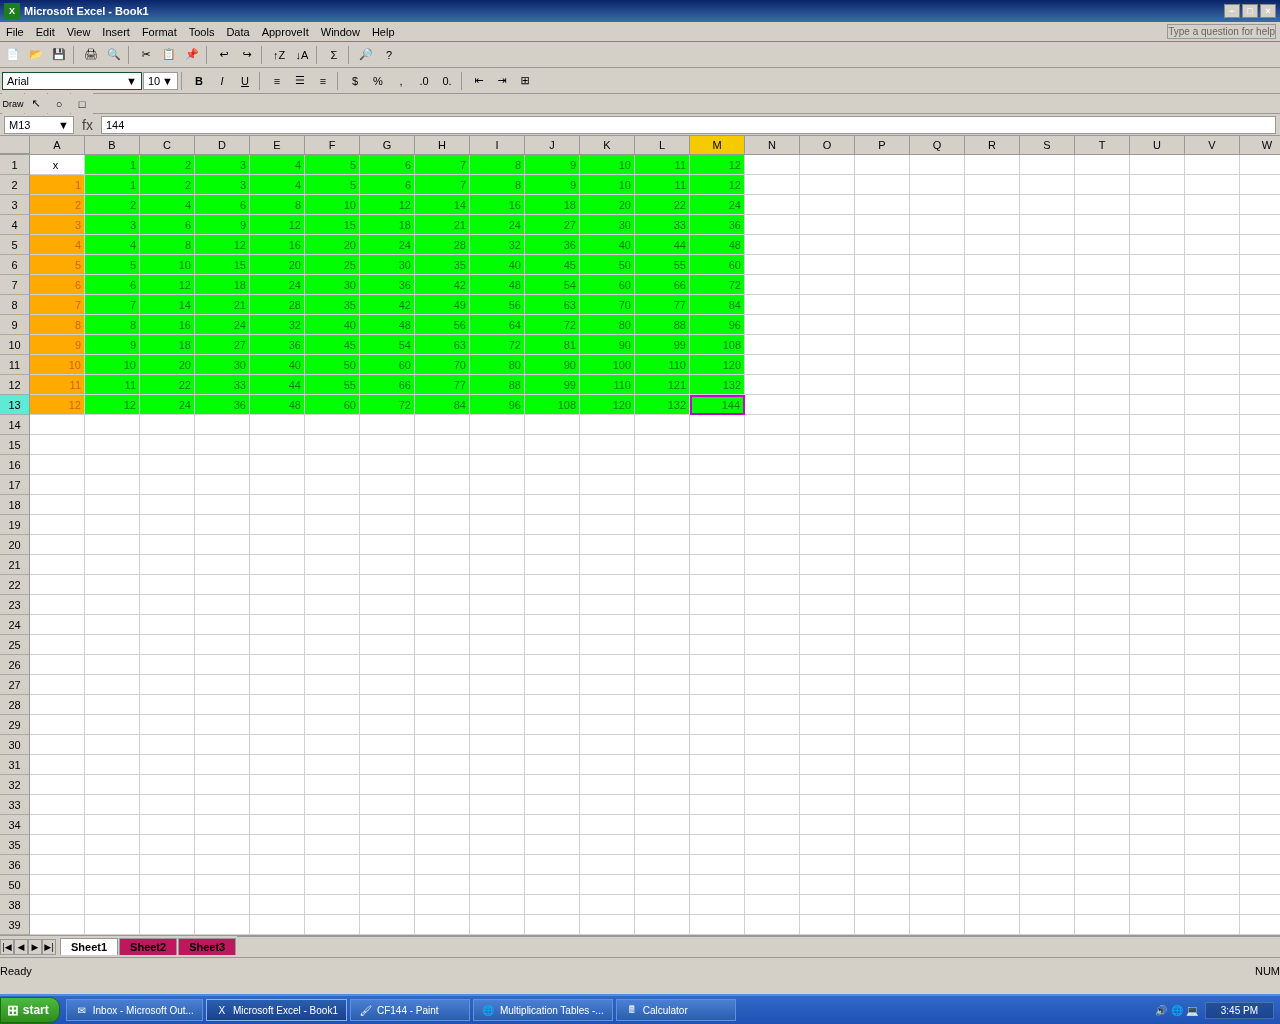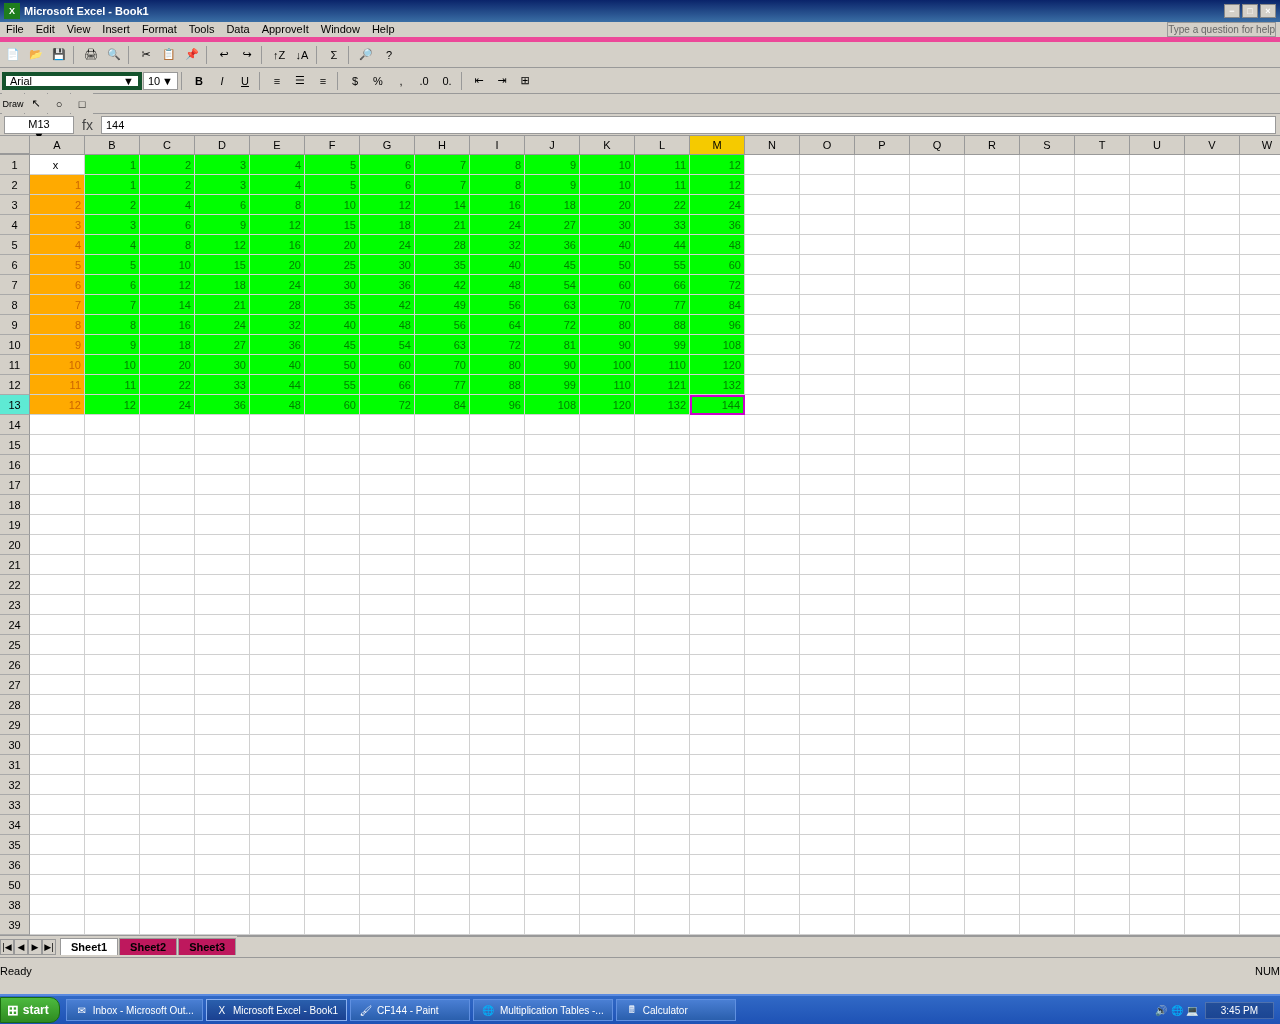--- a/index.html
+++ b/index.html
@@ -18,53 +18,53 @@
     }
     .title-bar-icon { width: 16px; height: 16px; margin-right: 4px; background: #1e7d1e; display: flex; align-items: center; justify-content: center; font-size: 9px; color: white; font-weight: bold; }
     .title-bar-controls { margin-left: auto; display: flex; gap: 2px; }
     .title-bar-btn { width: 16px; height: 14px; background: #d4d0c8; border: 1px solid #888; display: flex; align-items: center; justify-content: center; font-size: 9px; cursor: pointer; }
 
     
     .menu-bar {
       background: #d4d0c8;
       height: 20px;
       display: flex;
-      align-items: flex-end;
-      border-bottom: 5px solid #ec4899;
+      align-items: center;
+      border-bottom: 1px solid #ec4899;
       font-size: 11px;
     }
     .menu-item { padding: 2px 6px; cursor: pointer; }
     .help-box { margin-left: auto; border: 1px solid #999; padding: 1px 0; font-size: 10px; color: #666; margin-right: 4px; }
 
     
     .toolbar {
       background: #d4d0c8;
       height: 26px;
       display: flex;
       align-items: center;
       border-bottom: 1px solid #999;
       padding: 2px;
       gap: 1px;
     }
     .tb-btn { width: 22px; height: 22px; border: 1px solid transparent; display: flex; align-items: center; justify-content: center; cursor: pointer; font-size: 11px; background: #d4d0c8; }
     .tb-sep { width: 4px; border-left: 1px solid #999; height: 18px; margin: 0 2px; }
-    .font-box { border: 4px solid #14532d; background: white; padding: 1px 4px; font-size: 11px; width: 140px; height: 18px; display: flex; align-items: center; justify-content: space-between; }
+    .font-box { border: 1px solid #14532d; background: white; padding: 1px 4px; font-size: 11px; width: 140px; height: 18px; display: flex; align-items: center; justify-content: space-between; }
     .size-box { border: 1px solid #999; background: white; padding: 1px 4px; font-size: 11px; width: 35px; height: 18px; display: flex; align-items: center; justify-content: space-between; }
 
     
     .formula-bar {
       background: #d4d0c8;
       height: 22px;
       display: flex;
       align-items: center;
       border-bottom: 1px solid #999;
       padding: 1px 4px;
       gap: 4px;
     }
-    .name-box { width: 70px; border: 1px solid #999; background: white; font-size: 11px; padding: 1px 4px; height: 18px; display: flex; align-items: center; justify-content: space-between; flex-direction: column; }
+    .name-box { width: 70px; border: 1px solid #999; background: white; font-size: 11px; padding: 1px 4px; height: 18px; display: flex; align-items: center; justify-content: space-between; }
     .formula-icon { font-size: 14px; color: #444; padding: 0 4px; }
 
     
     .spreadsheet-container { display: flex; flex-direction: column; overflow: hidden; }
     .sheet-area { display: flex; }
 
     
     .col-headers { display: flex; background: #d4d0c8; border-bottom: 1px solid #999; }
     .row-num-header { width: 30px; min-width: 30px; border-right: 1px solid #999; border-bottom: 1px solid #999; background: #d4d0c8; }
     .col-header {

